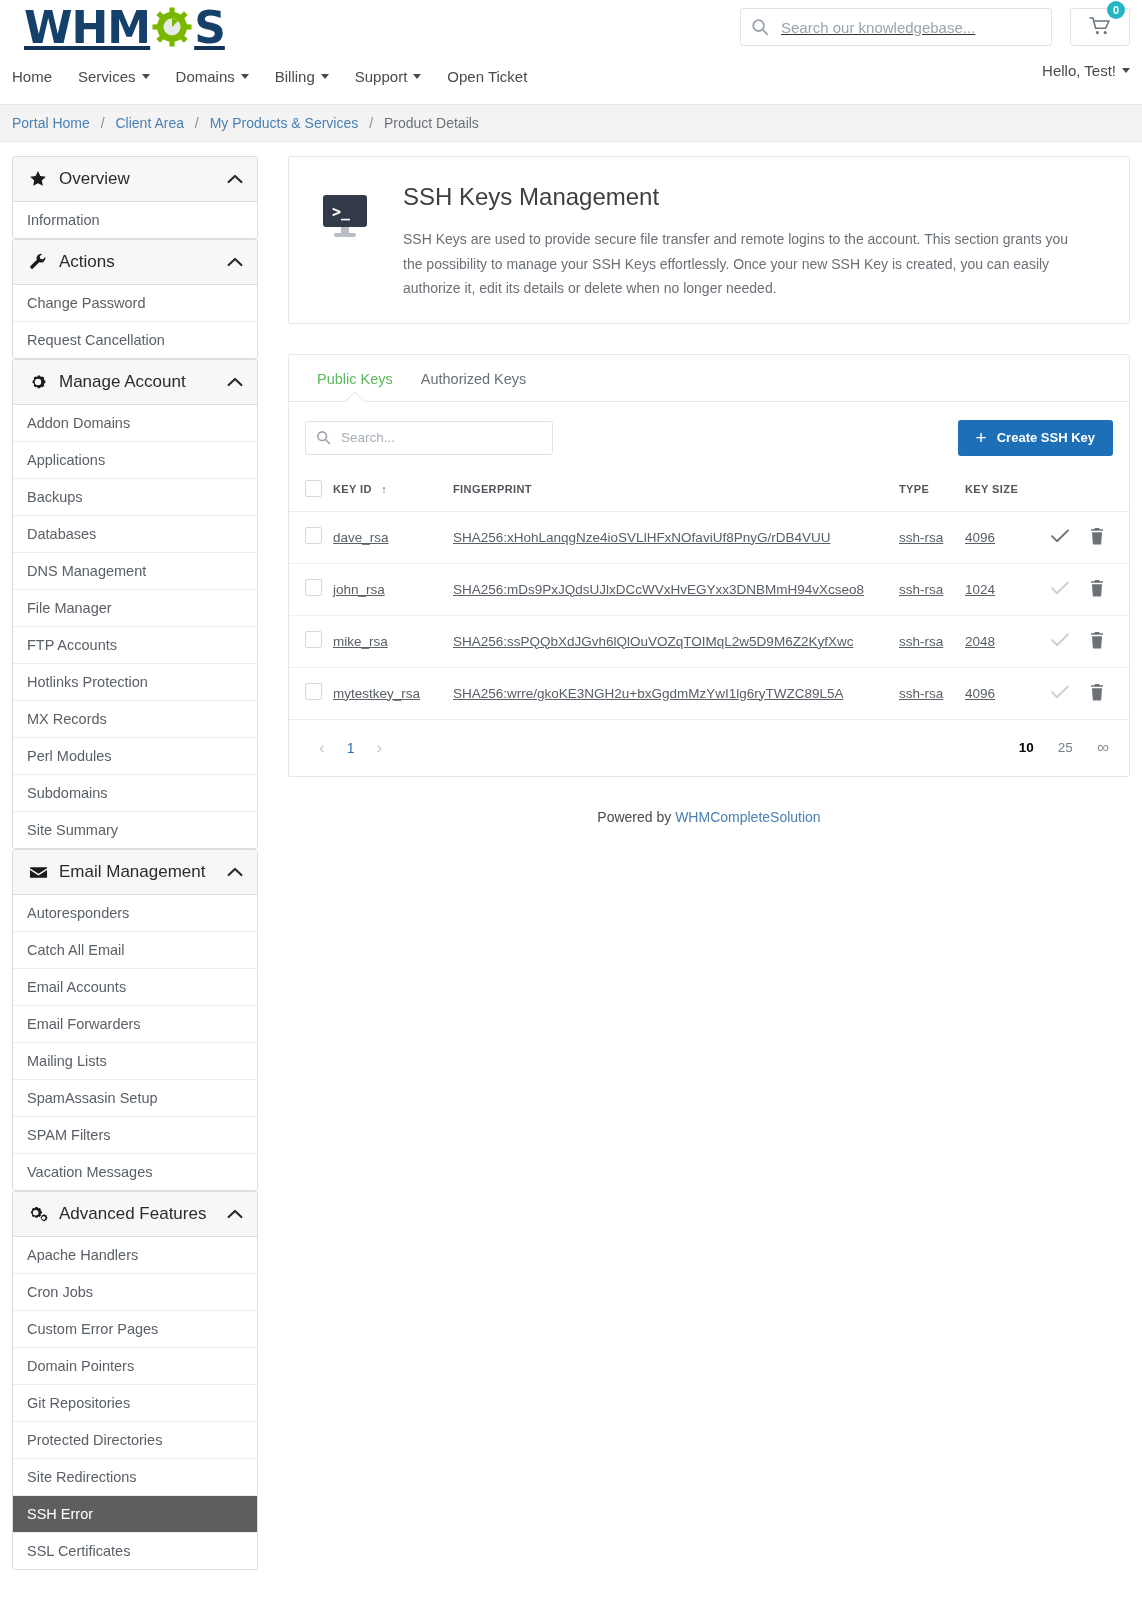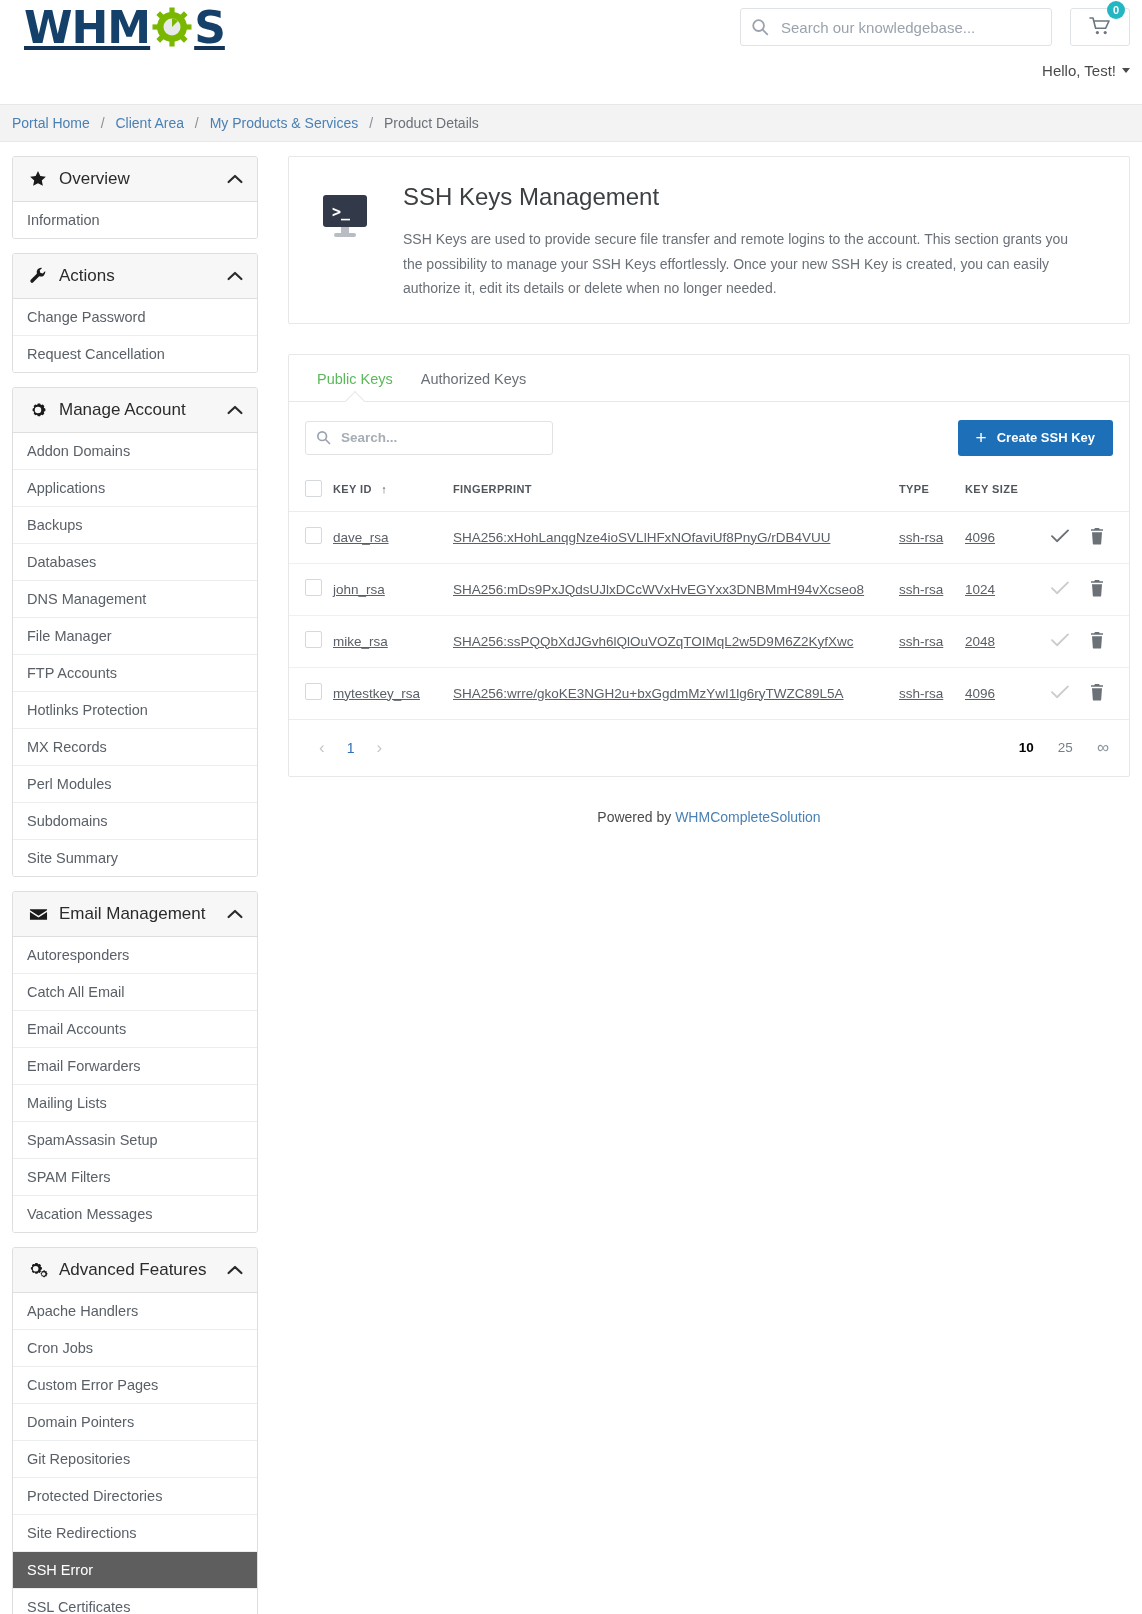--- a/index.html
+++ b/index.html
@@ -48,20 +48,21 @@
     right:90px;
     top:8px;
     width:312px;
     height:38px;
     border:1px solid #dfe3e8;
     border-radius:3px;
     display:flex;
     align-items:center;
     padding:0 10px;
     background:#fff;
+    text-decoration:underline;
   }
   .search-box .mag {
     width:18px; height:18px;
     flex:0 0 18px;
     margin-right:10px;
     color:#9aa3ad;
   }
   .search-box input {
     border:0;
     outline:0;
@@ -159,21 +160,21 @@
     padding:14px 12px 0 12px;
     background:#fff;
   }
   .sidebar { width:246px; flex:0 0 246px; }
   .content { flex:1; margin-left:30px; }
 
   
   .panel {
     border:1px solid #dededf;
     border-radius:3px;
-    margin-bottom:14px;
+    margin-bottom:0;
     background:#fff;
     overflow:hidden;
   }
   .panel-head {
     background:#f7f7f8;
     padding:12px 14px;
     display:flex;
     align-items:center;
     font-size:17px;
     color:#2b2b2b;
@@ -276,21 +277,21 @@
     height:34px;
     border:1px solid #e0e2e4;
     border-radius:3px;
     display:flex;
     align-items:center;
     padding:0 10px;
   }
   .table-search .mag { width:15px;height:15px;margin-right:8px;color:#9aa3ad;flex:0 0 15px; }
   .table-search input {
     border:0;outline:0;flex:1;font-size:13.5px;color:#6d7680;
-    font-family:"Liberation Sans", sans-serif;background:transparent;font-weight:bold;
+    font-family:"Liberation Sans", sans-serif;background:transparent;
   }
   .table-search input::placeholder { color:#a6adb4; }
 
   .btn-create {
     background:#1d6fb8;
     color:#fff;
     border:0;
     border-radius:3px;
     height:36px;
     padding:0 18px;
@@ -431,20 +432,44 @@
     <span>
       <svg width="22" height="20" viewBox="0 0 22 20" fill="none" stroke="currentColor" stroke-width="1.6">
         <path d="M1 2h3l2.6 10.2h10.1L20 5H5.2" stroke-linecap="round" stroke-linejoin="round"></path>
         <circle cx="8.4" cy="16.6" r="1.6" fill="currentColor" stroke="none"></circle>
         <circle cx="16.2" cy="16.6" r="1.6" fill="currentColor" stroke="none"></circle>
       </svg>
     </span>
     <span class="cart-badge">0</span>
   </a>
 
+  <nav class="mainnav">
+    <a href="#">
+        <span>Home</span>
+      </a>
+    <a href="#">
+        <span>Services</span>
+        <i class="caret"></i>
+      </a>
+    <a href="#">
+        <span>Domains</span>
+        <i class="caret"></i>
+      </a>
+    <a href="#">
+        <span>Billing</span>
+        <i class="caret"></i>
+      </a>
+    <a href="#">
+        <span>Support</span>
+        <i class="caret"></i>
+      </a>
+    <a href="#">
+        <span>Open Ticket</span>
+      </a>
+  </nav>
 
   <a class="hello" href="#">
     <span>Hello, Test!</span>
     <i class="caret"></i>
   </a>
 </div>
 
 <div class="breadcrumb-bar">
   <a href="#">Portal Home</a>
   <span class="sep">/</span>

